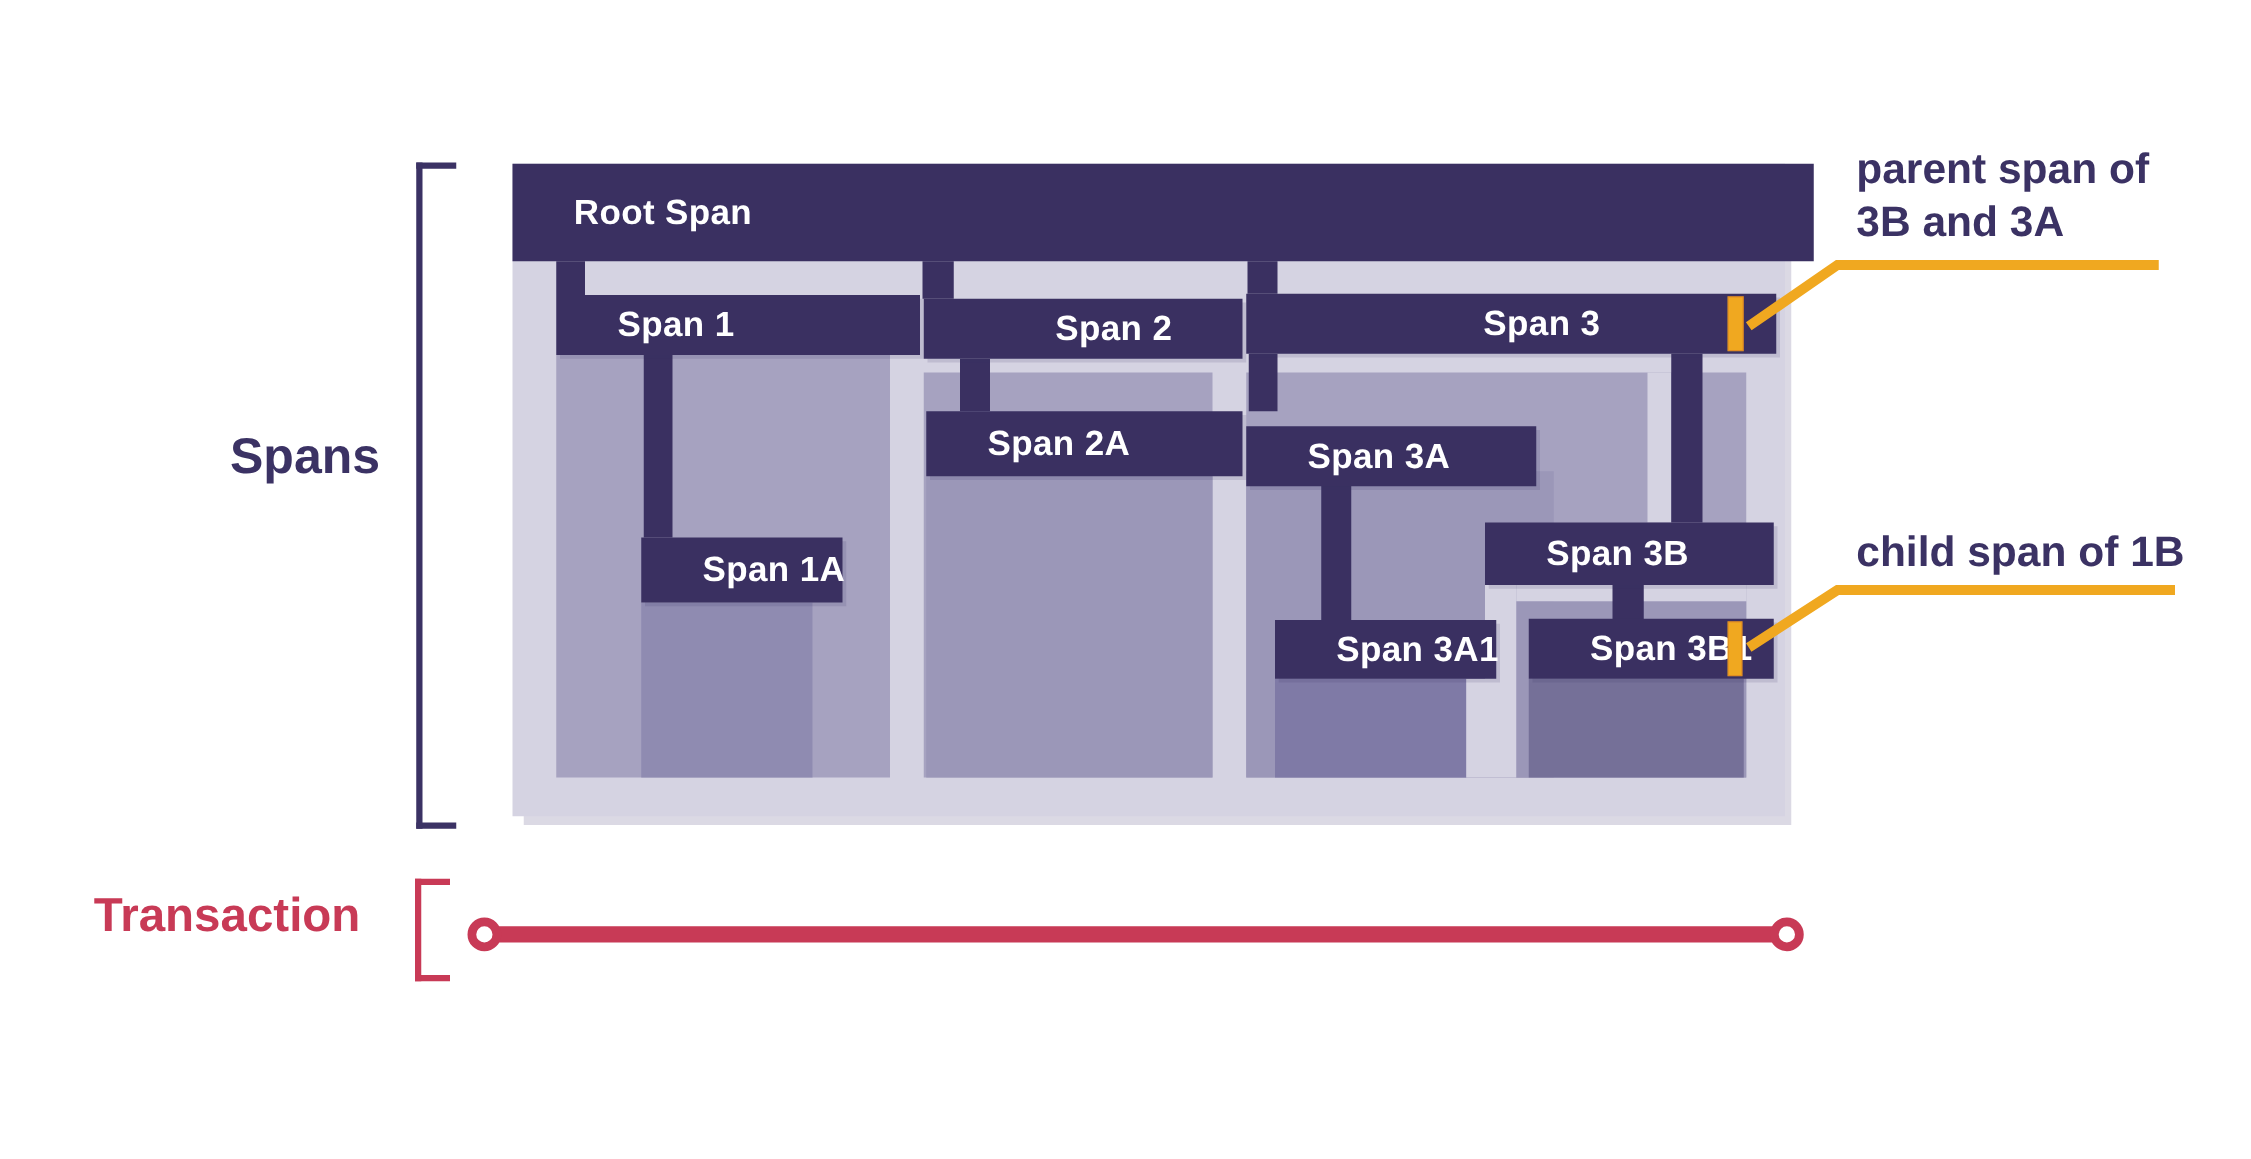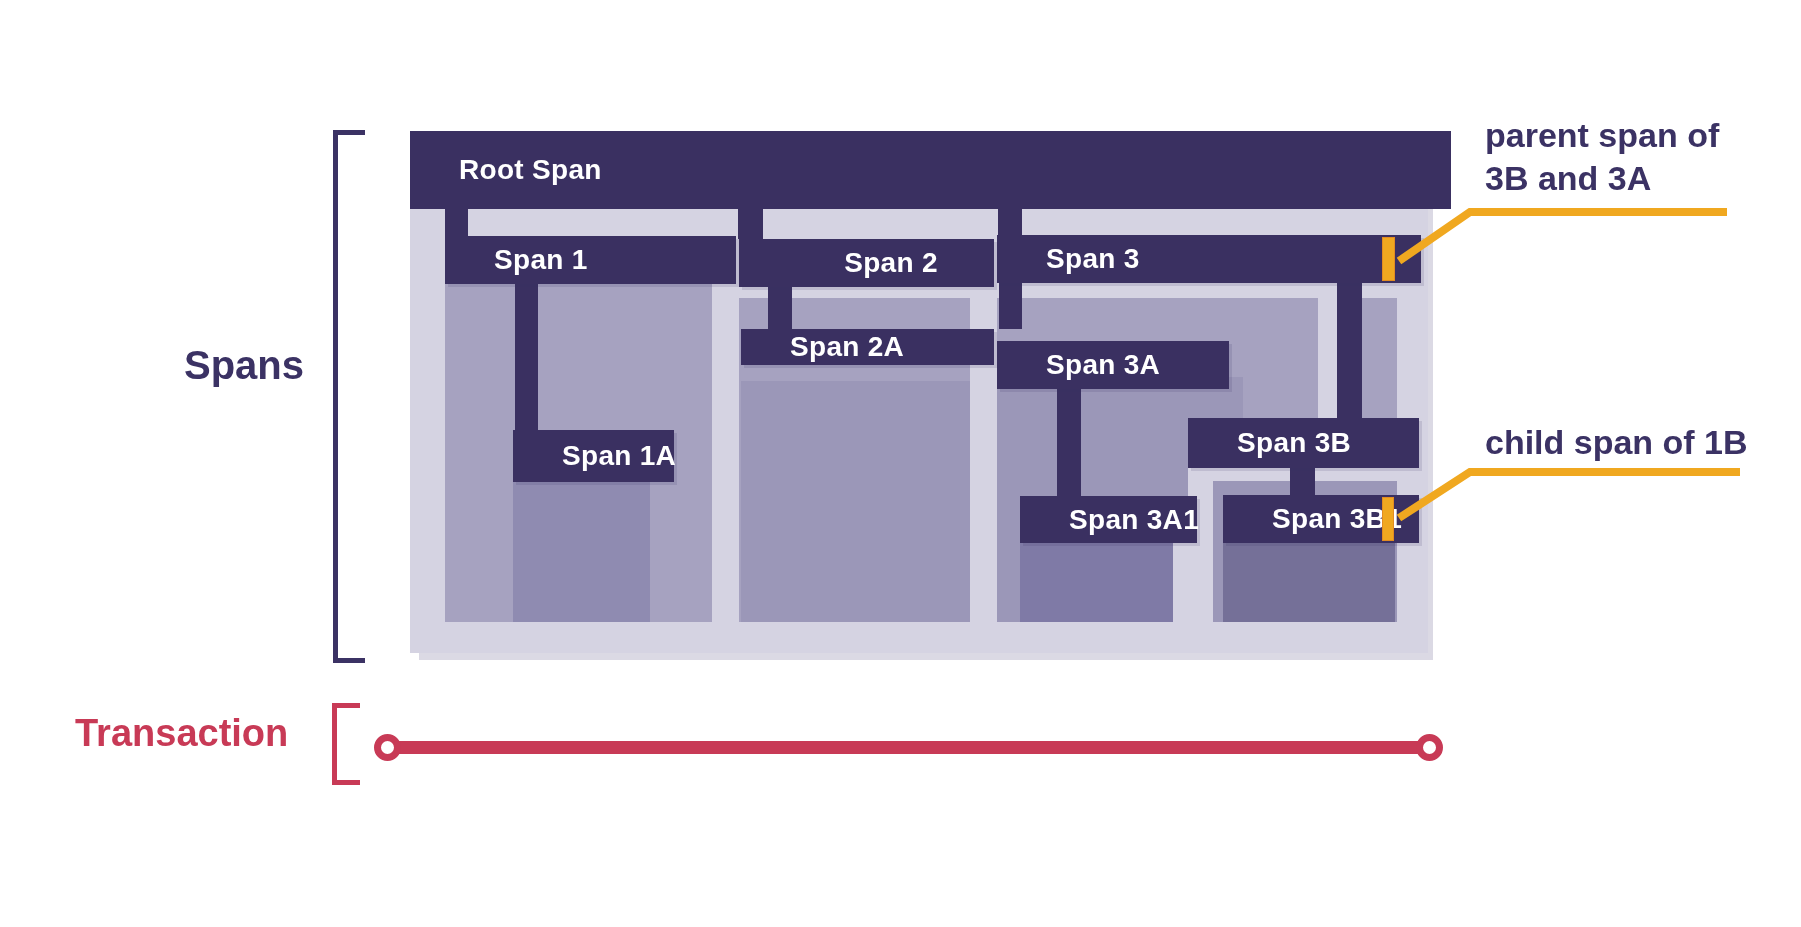--- a/index.html
+++ b/index.html
@@ -103,25 +103,25 @@
     <div class="bar" style="left:35px;top:105px;width:267px;height:48px;">
       <span class="lbl">Span 1</span>
     </div>
     <div class="bar" style="left:103px;top:299px;width:137px;height:52px;">
       <span class="lbl">Span 1A</span>
     </div>
 
     <div class="bar" style="left:329px;top:108px;width:231px;height:48px;justify-content:center;">
       <span class="lbl">Span 2</span>
     </div>
-    <div class="bar" style="left:331px;top:198px;width:229px;height:36px;">
+    <div class="bar" style="left:331px;top:198px;width:229px;height:52px;">
       <span class="lbl">Span 2A</span>
     </div>
 
-    <div class="bar" style="left:587px;top:104px;width:400px;height:48px;">
+    <div class="bar" style="left:587px;top:104px;width:400px;height:48px;justify-content:center;">
       <span class="lbl">Span 3</span>
     </div>
     <div class="bar" style="left:587px;top:210px;width:208px;height:48px;">
       <span class="lbl">Span 3A</span>
     </div>
     <div class="bar" style="left:778px;top:287px;width:207px;height:50px;">
       <span class="lbl">Span 3B</span>
     </div>
     <div class="bar" style="left:610px;top:365px;width:153px;height:47px;">
       <span class="lbl">Span 3A1</span>

